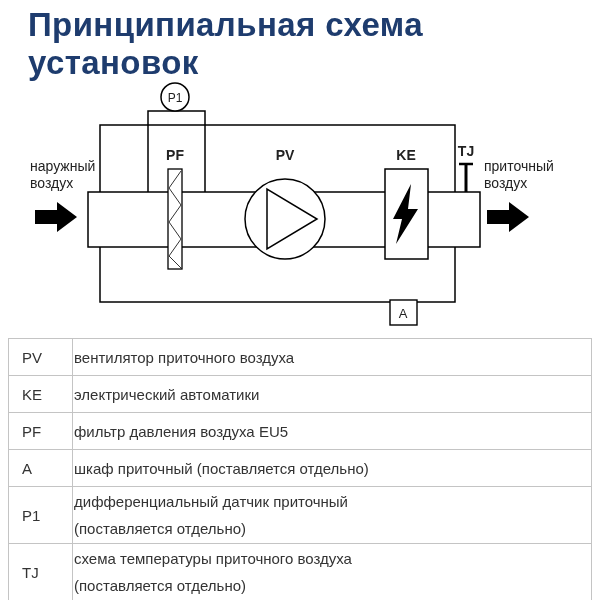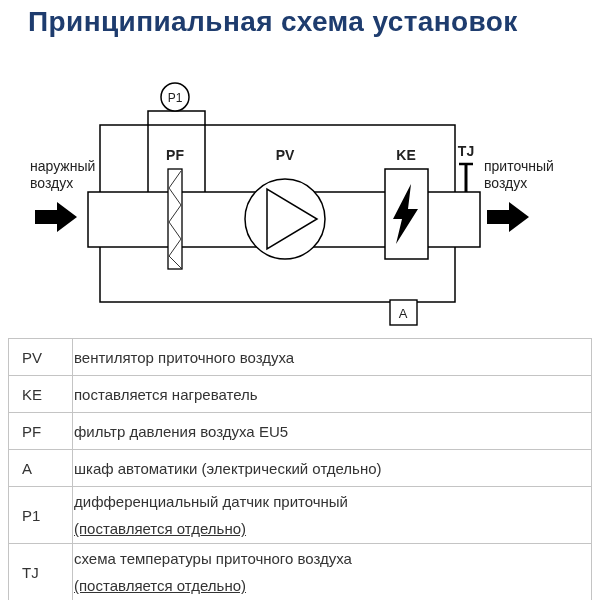--- a/index.html
+++ b/index.html
@@ -3,35 +3,35 @@
 <meta charset="utf-8">
 <style>
   * { box-sizing: border-box; }
   html,body { margin:0; padding:0; }
   body {
     width:600px; height:600px; background:#ffffff; position:relative;
     font-family:"Liberation Sans", sans-serif; overflow:hidden;
   }
   .title {
     position:absolute; left:28px; top:6px; margin:0;
-    font-size:28px; font-weight:bold; color:#1e3c6e; letter-spacing:0.4px;
+    font-size:33px; font-weight:bold; color:#1e3c6e; letter-spacing:0.4px;
   }
   .diagram {
     position:absolute; left:0; top:72px; width:600px; height:268px;
   }
   .legend {
     position:absolute; left:8px; top:338px; width:584px;
     border-collapse:collapse; color:#333333; table-layout:fixed;
   }
   .legend td { border:1px solid #c4c4c4; font-size:15px; vertical-align:middle; }
   .legend td.sym { width:64px; padding-left:13px; }
   .legend td.desc { }
   .legend tr.single { height:37px; }
   .legend tr.double { height:57px; }
-  .legend .l2 { margin-top:10px;text-decoration:underline; }
+  .legend .l2 { margin-top:10px; }
   svg text { font-family:"Liberation Sans", sans-serif; }
   .lbl { font-size:14px; font-weight:bold; fill:#222222; }
   .airlbl { font-size:14px; fill:#222222; }
 </style>
 </head>
 <body>
 
 <h1 class="title">Принципиальная схема установок</h1>
 
 <div class="diagram">
@@ -80,33 +80,33 @@
   <tbody>
     <tr class="single">
       <td class="sym">PV</td>
       <td class="desc">
         <div>вентилятор приточного воздуха</div>
       </td>
     </tr>
     <tr class="single">
       <td class="sym">KE</td>
       <td class="desc">
-        <div>поставляется нагреватель</div>
+        <div>электрический автоматики</div>
       </td>
     </tr>
     <tr class="single">
       <td class="sym">PF</td>
       <td class="desc">
         <div>фильтр давления воздуха EU5</div>
       </td>
     </tr>
     <tr class="single">
       <td class="sym">A</td>
       <td class="desc">
-        <div>шкаф автоматики (электрический отдельно)</div>
+        <div>шкаф приточный (поставляется отдельно)</div>
       </td>
     </tr>
     <tr class="double">
       <td class="sym">P1</td>
       <td class="desc">
         <div>дифференциальный датчик приточный</div>
         <div class="l2">(поставляется отдельно)</div>
       </td>
     </tr>
     <tr class="double">

